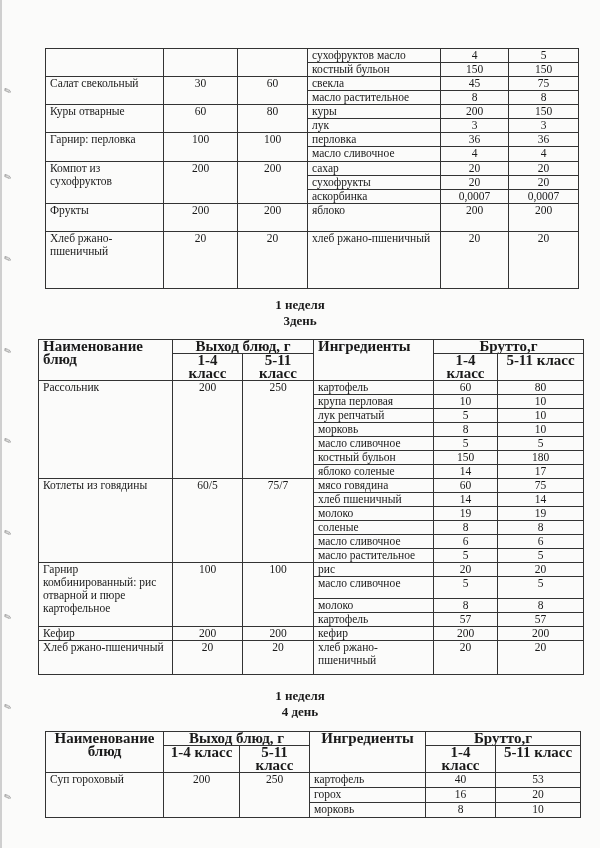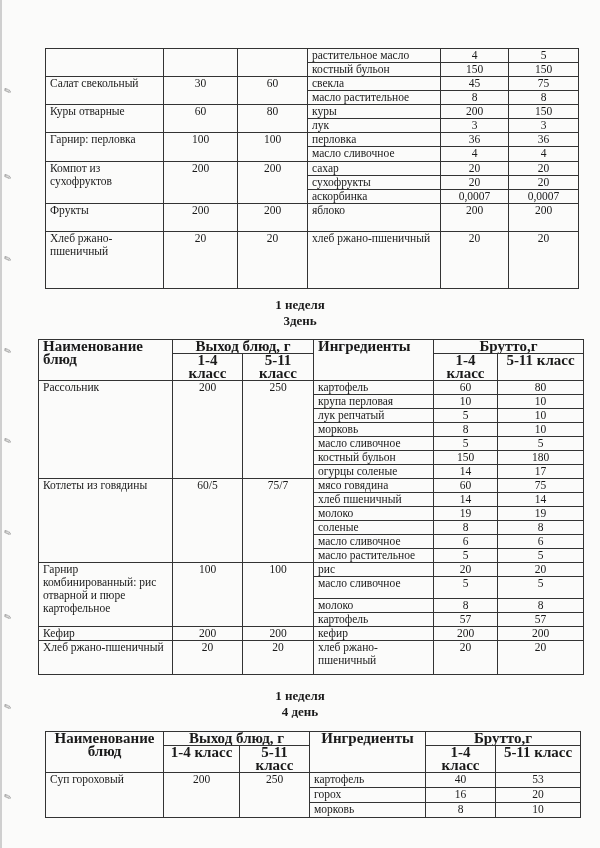--- a/index.html
+++ b/index.html
@@ -37,21 +37,21 @@
       <col style="width:70px">
       <col style="width:133px">
       <col style="width:68px">
       <col style="width:70px">
     </colgroup>
   <tbody>
       <tr style="height: 14px;">
         <td class="l" rowspan="2"></td>
         <td class="c" rowspan="2"></td>
         <td class="c" rowspan="2"></td>
-        <td class="l">растительное масло</td>
+        <td class="l">сухофруктов масло</td>
         <td class="c">4</td>
         <td class="c">5</td>
       </tr>
       <tr style="height: 14px;">
         <td class="l">костный бульон</td>
         <td class="c">150</td>
         <td class="c">150</td>
       </tr>
       <tr style="height: 14px;">
         <td class="l" rowspan="2">Салат свекольный</td>
@@ -183,21 +183,21 @@
         <td class="l">масло сливочное</td>
         <td class="c">5</td>
         <td class="c">5</td>
       </tr>
       <tr style="height: 14px;">
         <td class="l">костный бульон</td>
         <td class="c">150</td>
         <td class="c">180</td>
       </tr>
       <tr style="height: 14px;">
-        <td class="l">огурцы соленые</td>
+        <td class="l">яблоко соленые</td>
         <td class="c">14</td>
         <td class="c">17</td>
       </tr>
       <tr style="height: 14px;">
         <td class="l" rowspan="6">Котлеты  из говядины</td>
         <td class="c" rowspan="6">60/5</td>
         <td class="c" rowspan="6">75/7</td>
         <td class="l">мясо говядина</td>
         <td class="c">60</td>
         <td class="c">75</td>

